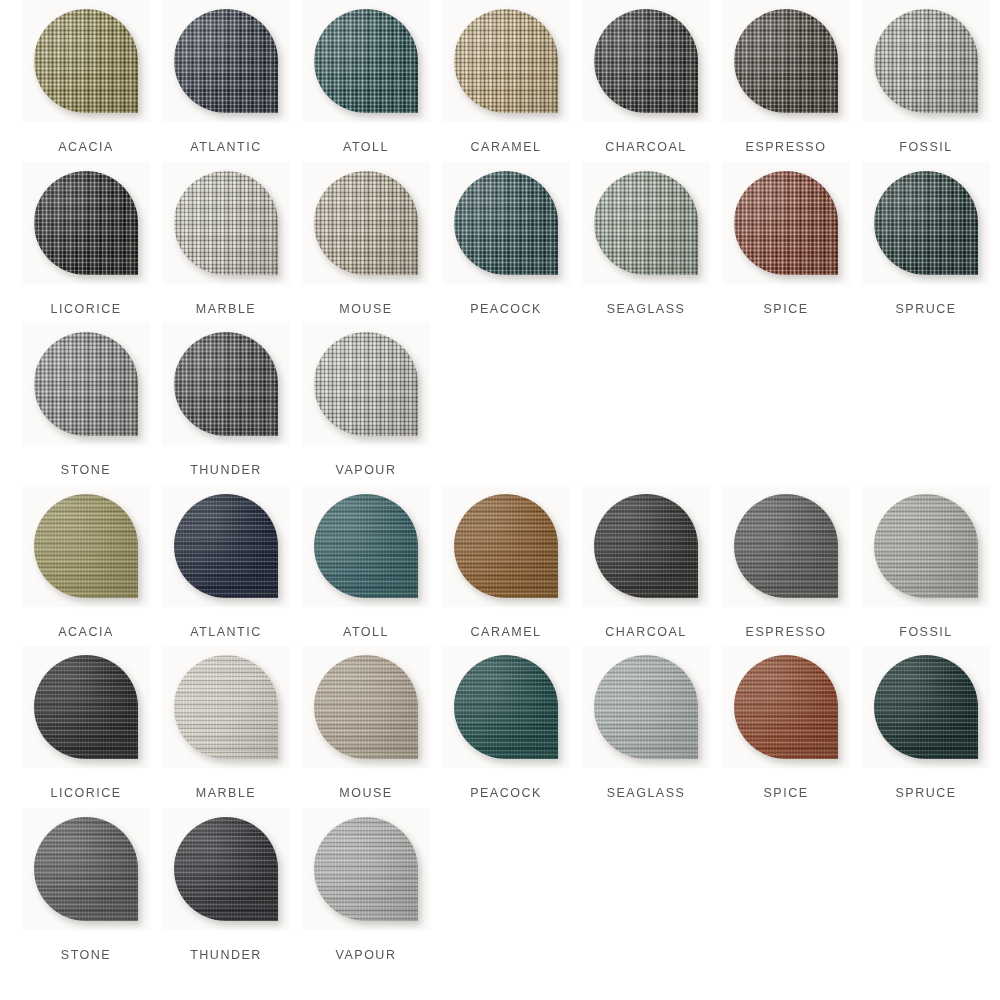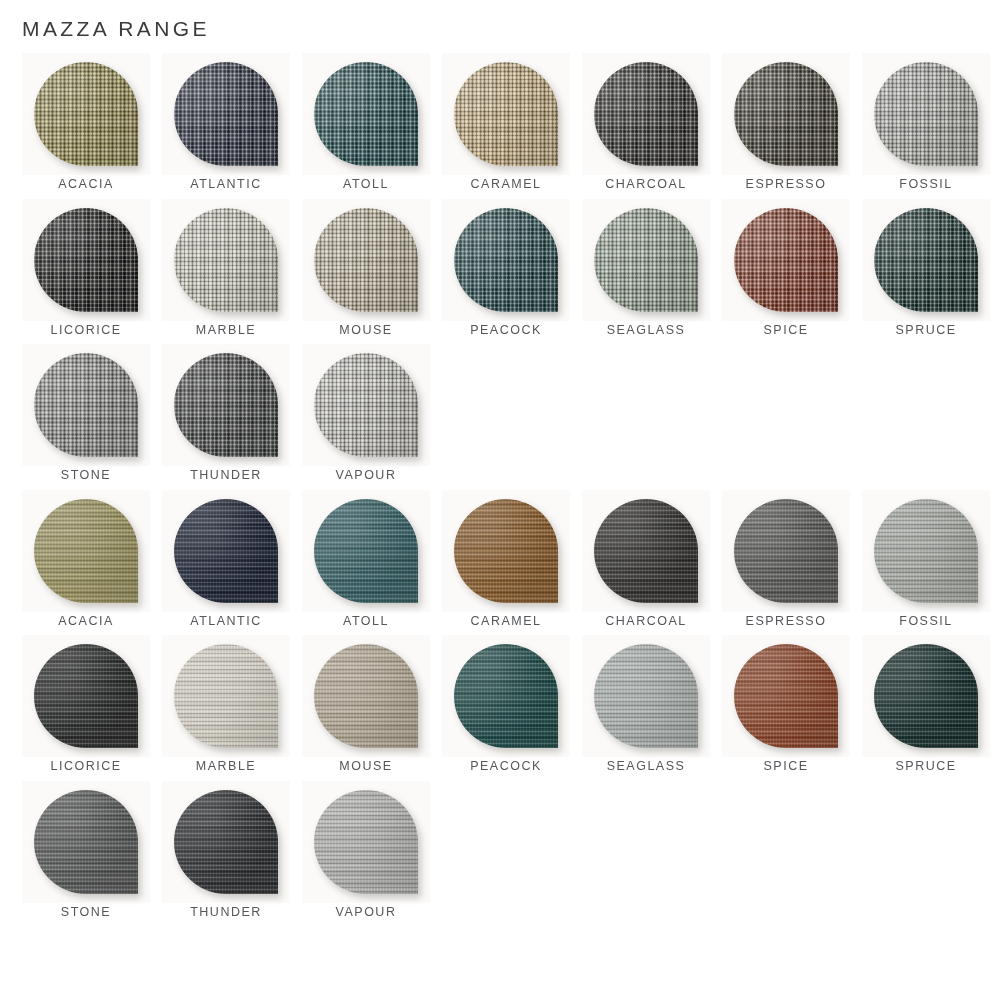--- a/index.html
+++ b/index.html
@@ -122,37 +122,36 @@
       repeating-linear-gradient(0deg,
         rgba(255,255,255,0.06) 0px, rgba(255,255,255,0.06) 3px,
         rgba(0,0,0,0.05) 3px, rgba(0,0,0,0.05) 8px),
       radial-gradient(ellipse at 38% 26%,
         rgba(255,255,255,0.14) 0%, rgba(0,0,0,0.00) 66%);
     background-size: 4px 4px, 3px 3px, 11px 11px, 100% 100%;
   }
 
   
   .swatch-label {
-    margin-top: 3px;
+    margin-top: 19px;
     font-size: 12.5px;
     font-weight: 400;
     letter-spacing: 1.5px;
     color: #54565a;
     text-transform: uppercase;
     text-align: center;
     line-height: 1;
     white-space: nowrap;
   }
 </style>
 </head>
 <body>
 
 <div class="page">
 
-  <h2 class="range-heading range-mazza">MAZZA RANGE</h2>
 
   <div class="swatch-grid" id="grid-mazza">
       <div class="swatch-cell">
         <div class="swatch-card" style="background: rgb(251, 250, 248);">
           <div class="chip tex-mazza" style="background-color: rgb(154, 145, 86);"></div>
         </div>
         <div class="swatch-label">ACACIA</div>
       </div>
       <div class="swatch-cell">
         <div class="swatch-card" style="background: rgb(251, 250, 248);">

